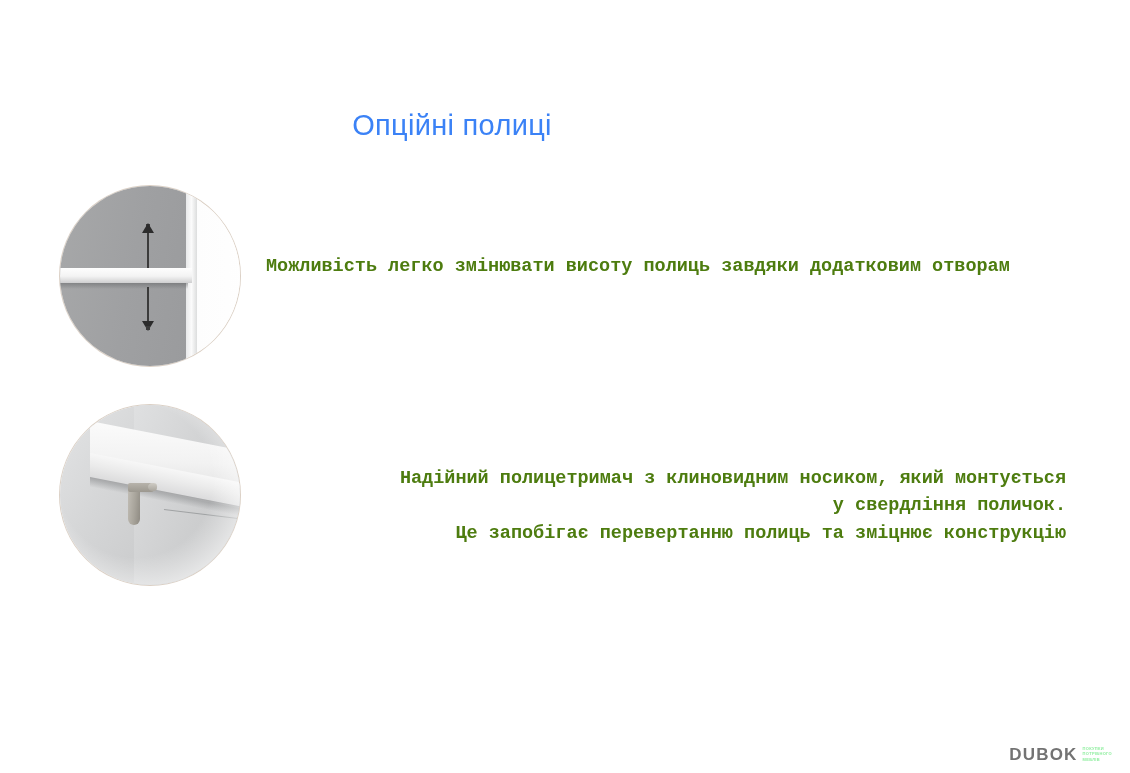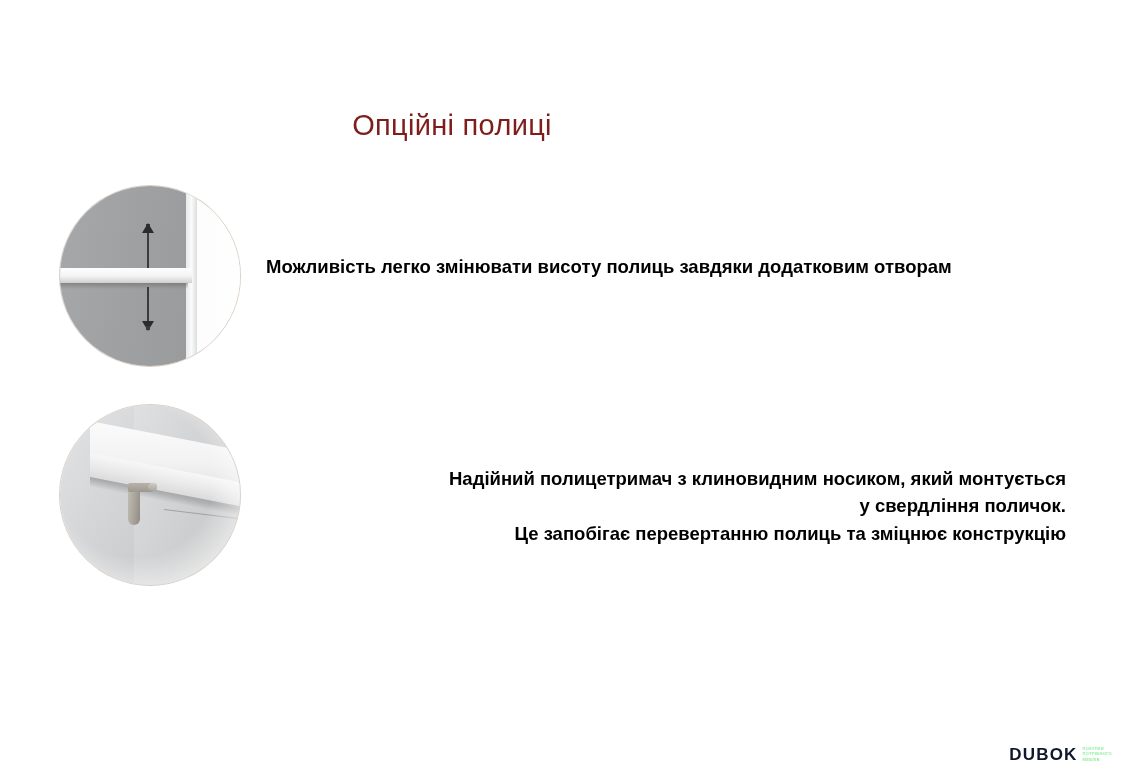--- a/index.html
+++ b/index.html
@@ -19,21 +19,21 @@
   
   #page-title {
     position: absolute;
     left: 0;
     top: 108px;
     width: 904px;
     text-align: center;
     font-size: 29px;
     font-weight: 400;
     letter-spacing: 0.3px;
-    color: #7f1d1d;
+    color: #3b82f6;
     line-height: 1.2;
   }
 
   
   .feature-row {
     position: absolute;
     display: flex;
     align-items: center;
   }
   #feature-row-1 { left: 60px; top: 186px; }
@@ -47,22 +47,23 @@
     overflow: hidden;
     flex: 0 0 auto;
     box-shadow: 0 0 0 1px rgba(190,170,150,0.55);
     background: #ffffff;
   }
 
   .feature-text {
     font-size: 18.5px;
     font-weight: 700;
     line-height: 1.48;
-    color: #000000;
+    color: #4d7c0f;
     white-space: pre-line;
+    font-family: Liberation Mono, monospace;
   }
   #feature-text-1 {
     position: absolute;
     left: 266px;
     top: 253px;
     width: 850px;
   }
   #feature-text-2 {
     position: absolute;
     left: 266px;
@@ -214,21 +215,21 @@
     right: 18px;
     bottom: 10px;
     display: flex;
     align-items: center;
     gap: 5px;
   }
   #brand-wordmark {
     font-size: 17px;
     font-weight: 700;
     letter-spacing: 1.2px;
-    color: #0f172a;
+    color: #737373;
     line-height: 1;
   }
   #brand-tagline {
     display: flex;
     flex-direction: column;
     gap: 1px;
   }
   #brand-tagline span {
     font-size: 4px;
     font-weight: 700;

